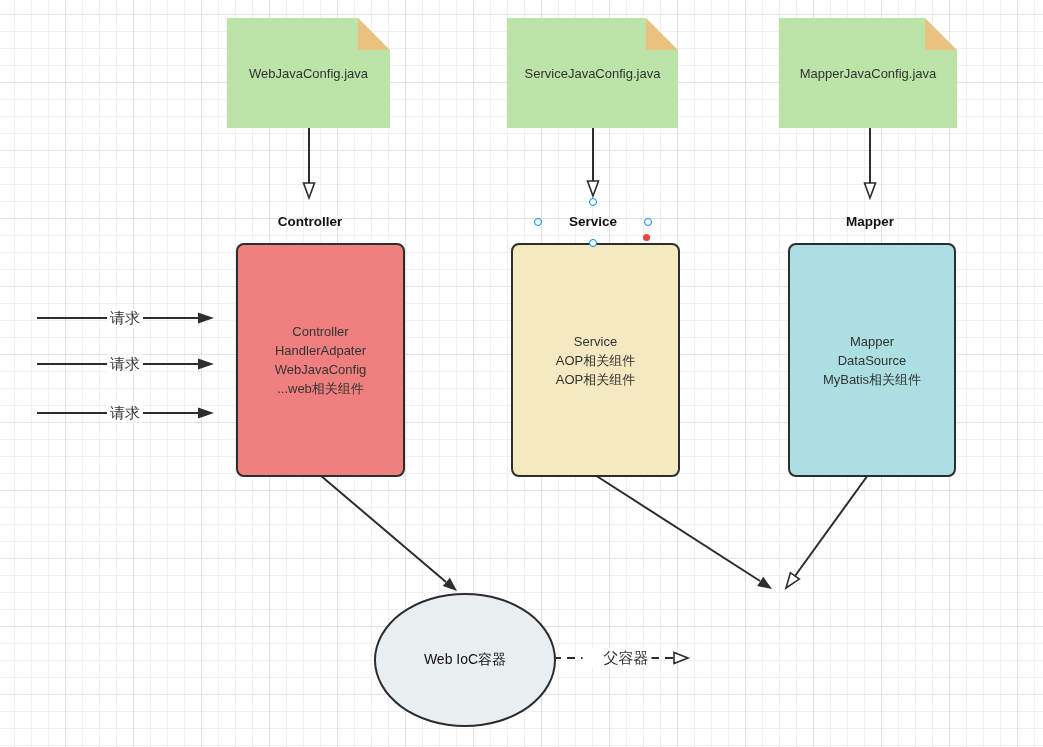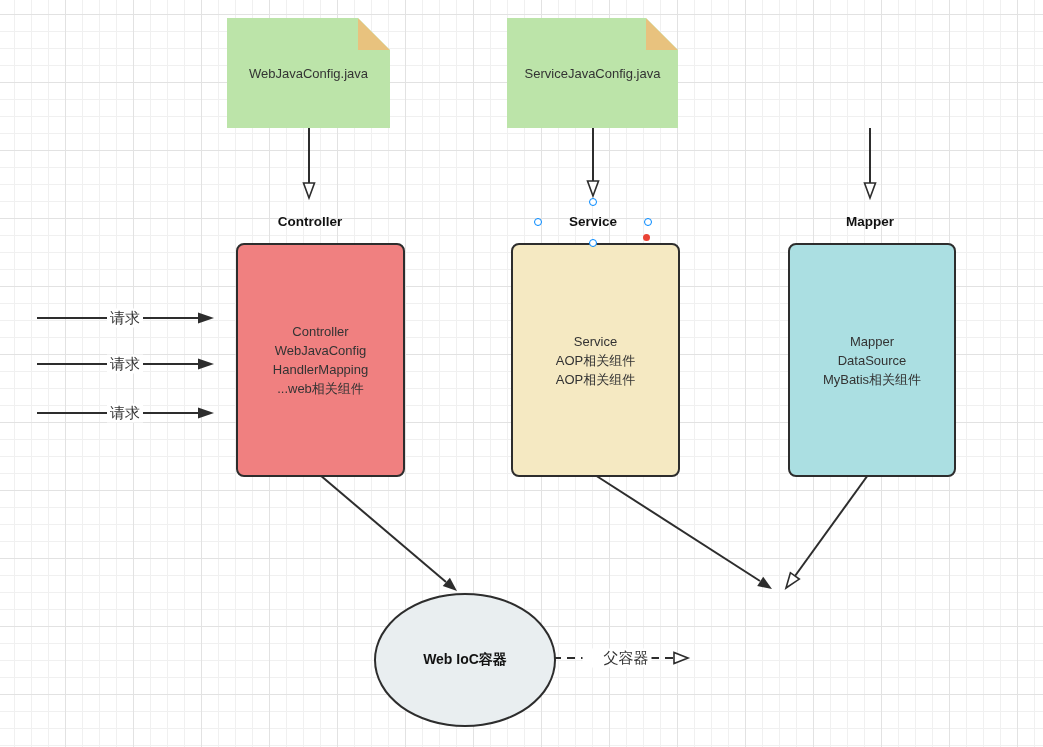--- a/index.html
+++ b/index.html
@@ -42,21 +42,21 @@
   .box-controller{background:#f08080;}
   .box-service{background:#f5e9c2;}
   .box-mapper{background:#abdfe2;}
   .edge-label{
     position:absolute;z-index:3;transform:translate(-50%,-50%);
     background:#ffffff;padding:0 3px;font-size:15px;color:#333;white-space:nowrap;
   }
   .ellipse{
     position:absolute;z-index:2;border:2.5px solid #2d2d2d;border-radius:50%;
     background:#e9eef0;display:flex;align-items:center;justify-content:center;
-    font-weight:bold;font-size:14px;color:#111;text-align:center;
+    font-weight:normal;font-size:14px;color:#111;text-align:center;
   }
   .handle-circle{
     position:absolute;z-index:5;width:8px;height:8px;border-radius:50%;
     background:#ffffff;border:1.6px solid #0088ff;box-sizing:border-box;
   }
   .handle-dot{
     position:absolute;z-index:5;width:7px;height:7px;border-radius:50%;
     background:#ea4335;
   }
 </style>
@@ -115,29 +115,33 @@
   </svg>
 
   <div class="doc" style="left:507px;top:18px;width:171px;">
     <div class="doc-fold"></div>
     <span class="doc-label">ServiceJavaConfig.java</span>
   </div>
   <div class="doc" style="left:227px;top:18px;">
     <div class="doc-fold"></div>
     <span class="doc-label">WebJavaConfig.java</span>
   </div>
+  <div class="doc" style="left:779px;top:18px;width:178px;">
+    <div class="doc-fold"></div>
+    <span class="doc-label">MapperJavaConfig.java</span>
+  </div>
 
   <div class="layer-title" style="left:310px;top:214px;">Controller</div>
   <div class="layer-title" style="left:593px;top:214px;">Service</div>
   <div class="layer-title" style="left:870px;top:214px;">Mapper</div>
 
   <div class="box box-controller" style="left:236px;top:243px;">
     <div>Controller</div>
+    <div>HandlerAdpater</div>
     <div>WebJavaConfig</div>
-    <div>HandlerMapping</div>
     <div>...web相关组件</div>
   </div>
   <div class="box box-service" style="left:511px;top:243px;">
     <div>Service</div>
     <div>AOP相关组件</div>
     <div>AOP相关组件</div>
   </div>
   <div class="box box-mapper" style="left:788px;top:243px;width:164px;">
     <div>Mapper</div>
     <div>DataSource</div>

